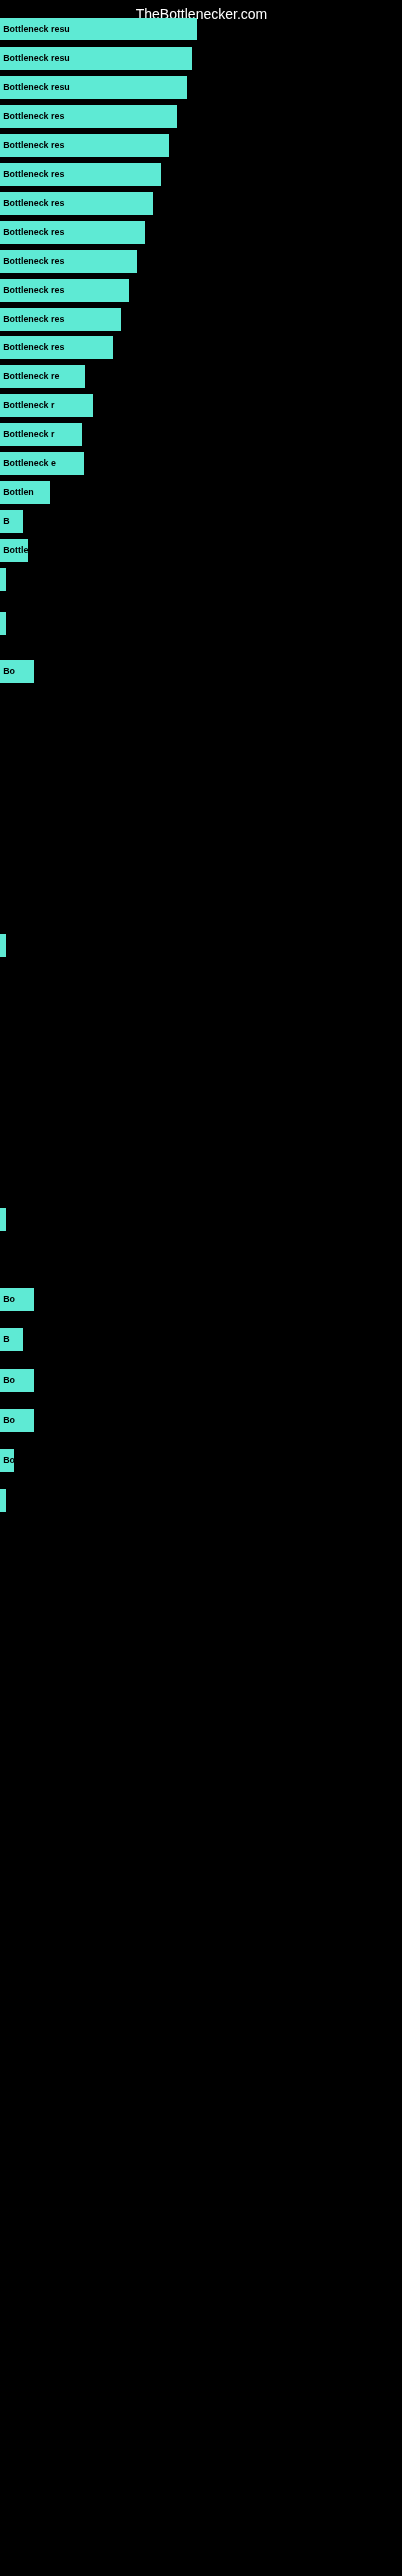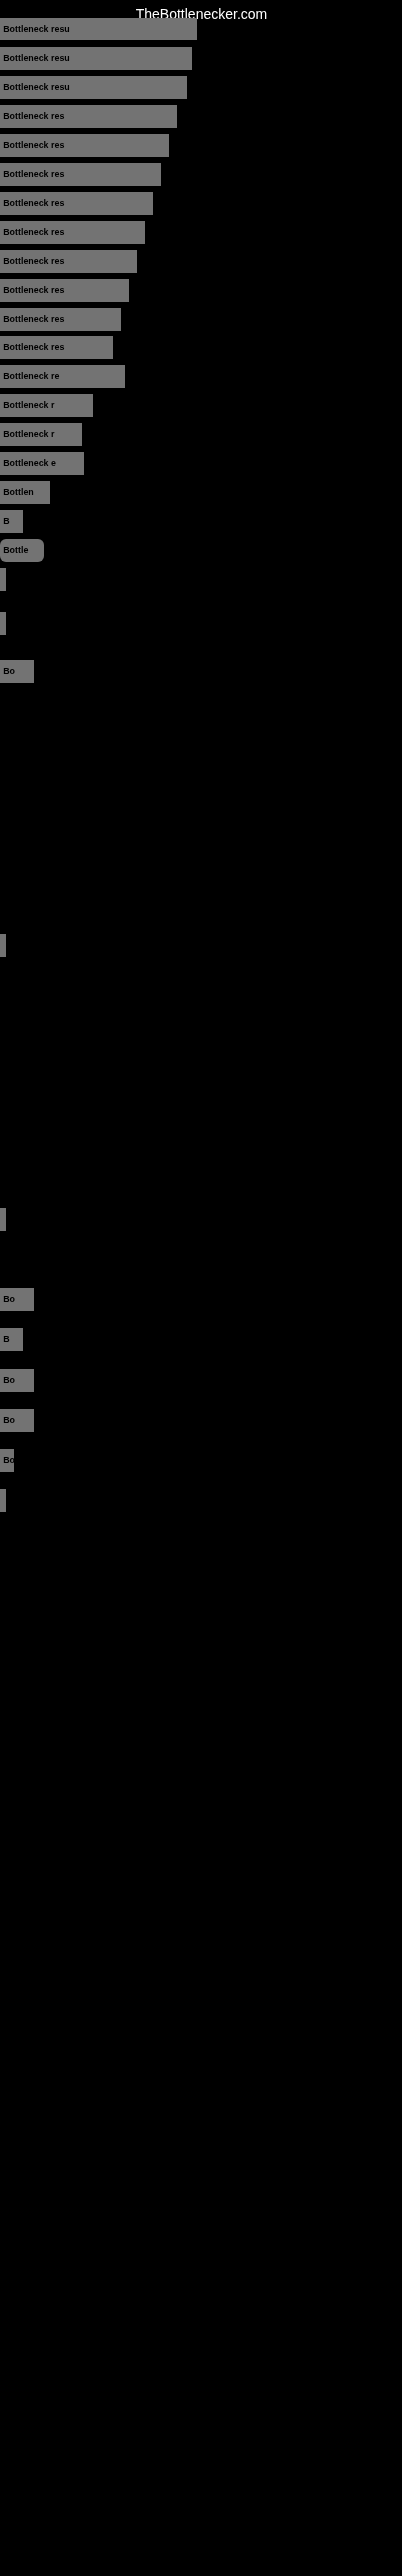--- a/index.html
+++ b/index.html
@@ -21,21 +21,21 @@
       padding: 6.4px 0 3.2px 0;
       position: absolute;
       top: 0;
       left: 0;
       right: 0;
     }
     .bar-item {
       position: absolute;
       left: 0;
       height: 22.5px;
-      background-color: #737373;
+      background-color: #5eead4;
       display: flex;
       align-items: center;
       padding-left: 3.2px;
       overflow: hidden;
     }
     .bar-item span {
       color: #000000;
       font-size: 8.9px;
       font-weight: bold;
       white-space: nowrap;
@@ -76,39 +76,39 @@
     </div>
     <div class="bar-item" style="top: 279px; width: 129px;">
       <span>Bottleneck res</span>
     </div>
     <div class="bar-item" style="top: 308px; width: 121px;">
       <span>Bottleneck res</span>
     </div>
     <div class="bar-item" style="top: 336px; width: 113px;">
       <span>Bottleneck res</span>
     </div>
-    <div class="bar-item" style="top: 365px; width: 125px;">
+    <div class="bar-item" style="top: 365px; width: 85px;">
       <span>Bottleneck re</span>
     </div>
     <div class="bar-item" style="top: 394px; width: 93px;">
       <span>Bottleneck r</span>
     </div>
     <div class="bar-item" style="top: 423px; width: 82px;">
       <span>Bottleneck r</span>
     </div>
     <div class="bar-item" style="top: 452px; width: 84px;">
       <span>Bottleneck e</span>
     </div>
     <div class="bar-item" style="top: 481px; width: 50px;">
       <span>Bottlen</span>
     </div>
     <div class="bar-item" style="top: 510px; width: 22.5px;">
       <span>B</span>
     </div>
-    <div class="bar-item" style="top: 539px; width: 44px; border-radius: 6px;">
+    <div class="bar-item" style="top: 539px; width: 28px;">
       <span>Bottle</span>
     </div>
     <div class="bar-item" style="top: 568px; width: 6.4px;">
       <span></span>
     </div>
     <div class="bar-item" style="top: 612px; width: 6.4px;">
       <span></span>
     </div>
     <div class="bar-item" style="top: 660px; width: 34px;">
       <span>Bo</span>

